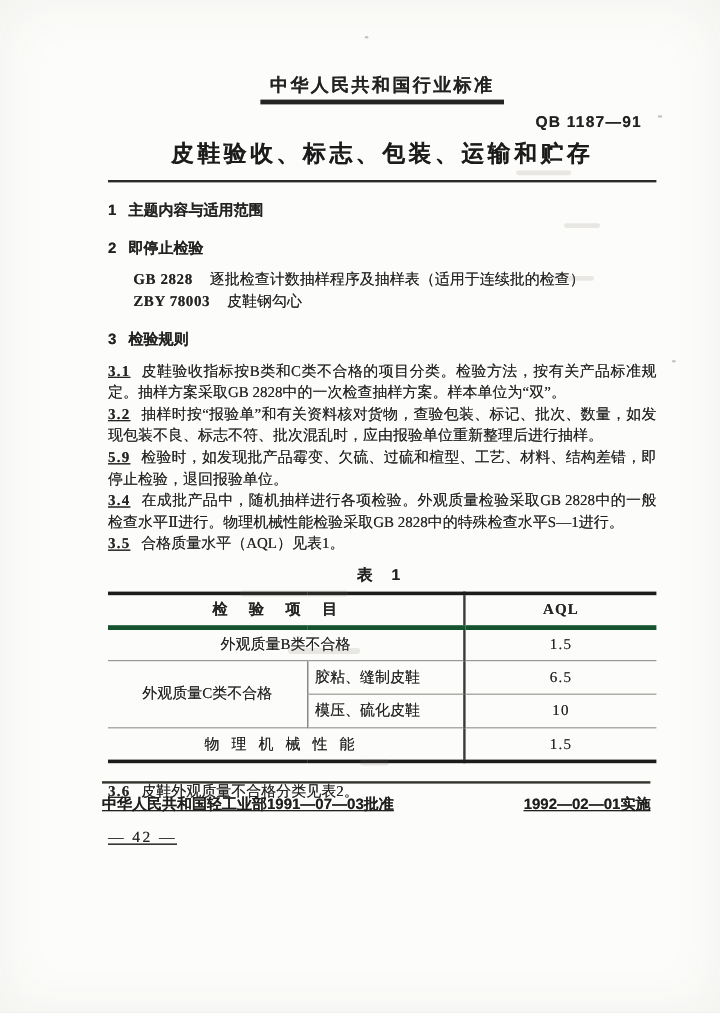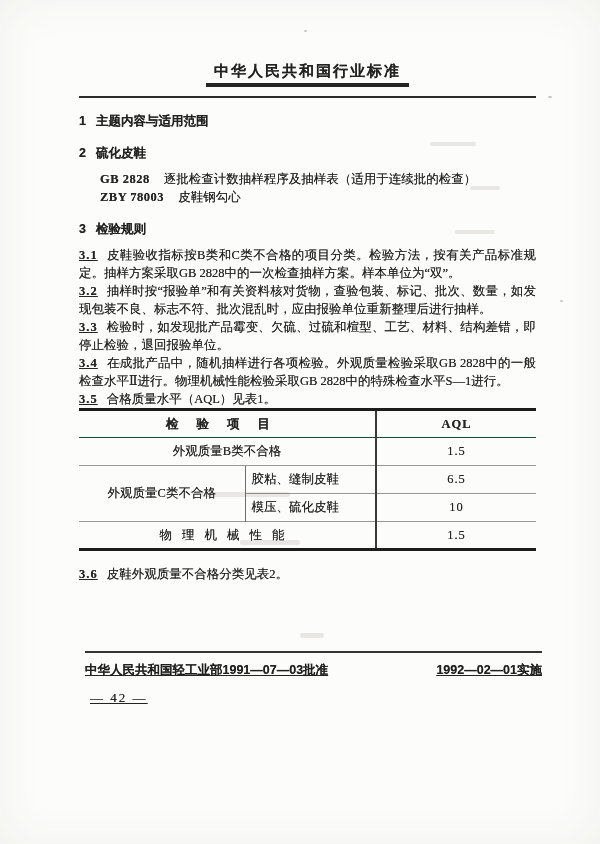--- a/index.html
+++ b/index.html
@@ -9,21 +9,21 @@
     width:600px; height:844px;
     margin:0 auto;
     background:#fcfcfa;
     color:#222;
     font-family:"Liberation Serif","DejaVu Serif",serif;
     overflow:hidden;
     box-shadow: inset 0 0 46px rgba(60,60,55,0.06);
   }
   .ink { text-shadow:0 0 0.45px rgba(20,20,20,0.65); }
   .content {
-    position:absolute; left:79px; top:62px; width:457px;
+    position:absolute; left:90px; top:62px; width:457px;
   }
   
   .std-name-wrap { text-align:center; }
   .std-name {
     display:inline-block;
     font-family:"Liberation Sans","DejaVu Sans",sans-serif;
     font-weight:bold; font-size:15px; letter-spacing:2px;
     padding:0 8px 2px 8px;
     border-bottom:4px solid #242424;
   }
@@ -69,21 +69,21 @@
     border-bottom:3px solid #1c1c1c;
     font-size:12.5px; color:#242424;
   }
   table.t1 td { height:28px; vertical-align:middle; padding:0 6px; }
   td.center { text-align:center; }
   td.aql-col {
     border-left:2px solid #3a3a3a; text-align:center; width:160px;
     letter-spacing:1px;
   }
   td.sub-col { border-left:1px solid #6d6d6d; padding-left:16px; }
-  tr.hdr-row td { border-bottom:1px solid #14532d; }
+  tr.hdr-row td { border-bottom:4px solid #14532d; }
   tr.line-top td { border-top:1px solid #9a9892; }
   td.hdr-item { letter-spacing:18px; font-weight:bold; text-align:center; padding-left:24px; }
   td.hdr-aql { font-weight:bold; }
   td.spread { letter-spacing:10px; padding-left:16px; }
   
   .footer {
     position:absolute; left:85px; top:651px; width:457px;
     border-top:2px solid #33332f; padding-top:9px;text-decoration:underline;
   }
   .footer-row {
@@ -99,28 +99,30 @@
 </head>
 <body>
 
 <div class="page">
 
   <div class="content">
 
     <div class="std-name-wrap">
       <span class="std-name ink">中华人民共和国行业标准</span>
     </div>
+    <div class="doc-number ink">QB 1187—91</div>
+    <div class="doc-title ink">皮鞋验收、标志、包装、运输和贮存</div>
     <div class="head-rule"></div>
 
     <div class="sec-heading ink">
       <span class="num">1</span><span>主题内容与适用范围</span>
     </div>
 
     <div class="sec-heading ink">
-      <span class="num">2</span><span>硫化皮鞋</span>
+      <span class="num">2</span><span>即停止检验</span>
     </div>
     <div class="ref-block">
       <div class="body-line indented ref-line ink">
         <span class="code">GB 2828</span><span>逐批检查计数抽样程序及抽样表（适用于连续批的检查）</span>
       </div>
       <div class="body-line indented ref-line ink">
         <span class="code">ZBY 78003</span><span>皮鞋钢勾心</span>
       </div>
     </div>
 
@@ -128,30 +130,31 @@
       <span class="num">3</span><span>检验规则</span>
     </div>
     <div class="clauses">
       <p class="clause ink">
         <span class="cnum">3.1</span><span>皮鞋验收指标按B类和C类不合格的项目分类。检验方法，按有关产品标准规定。抽样方案采取GB 2828中的一次检查抽样方案。样本单位为“双”。</span>
       </p>
       <p class="clause ink">
         <span class="cnum">3.2</span><span>抽样时按“报验单”和有关资料核对货物，查验包装、标记、批次、数量，如发现包装不良、标志不符、批次混乱时，应由报验单位重新整理后进行抽样。</span>
       </p>
       <p class="clause ink">
-        <span class="cnum">3.3</span><span>检验时，如发现批产品霉变、欠硫、过硫和楦型、工艺、材料、结构差错，即停止检验，退回报验单位。</span>
+        <span class="cnum">5.9</span><span>检验时，如发现批产品霉变、欠硫、过硫和楦型、工艺、材料、结构差错，即停止检验，退回报验单位。</span>
       </p>
       <p class="clause ink">
         <span class="cnum">3.4</span><span>在成批产品中，随机抽样进行各项检验。外观质量检验采取GB 2828中的一般检查水平Ⅱ进行。物理机械性能检验采取GB 2828中的特殊检查水平S—1进行。</span>
       </p>
       <p class="clause ink">
         <span class="cnum">3.5</span><span>合格质量水平（AQL）见表1。</span>
       </p>
     </div>
 
+    <div class="tbl-caption ink">表 1</div>
     <table class="t1">
       <tbody>
           <tr class="hdr-row">
         <td class="hdr-item ink" colspan="2">检验项目</td>
         <td class="aql-col hdr-aql ink">AQL</td>
       </tr>
       <tr>
         <td class="center ink" colspan="2">外观质量B类不合格</td>
         <td class="aql-col ink">1.5</td>
       </tr>

